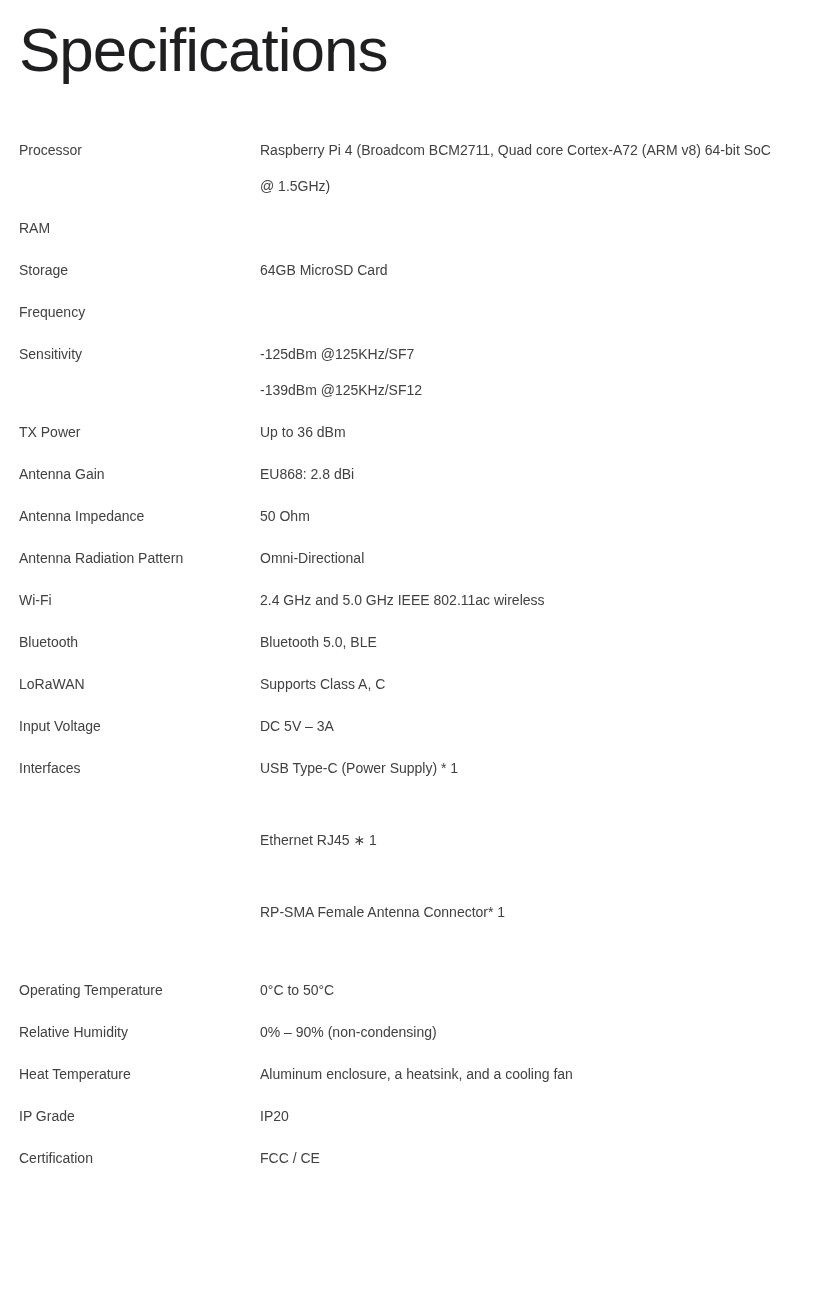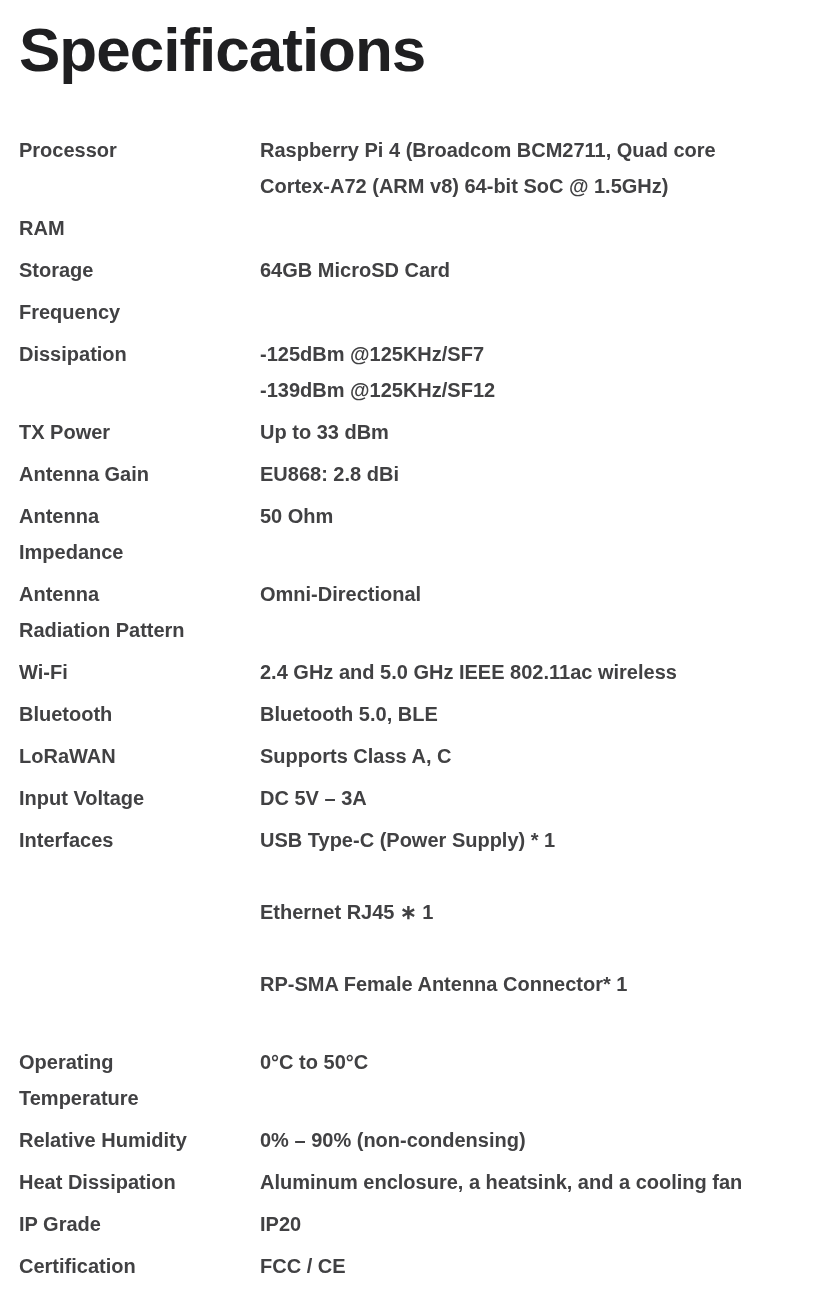--- a/index.html
+++ b/index.html
@@ -20,34 +20,33 @@
     color: var(--body-color);
     overflow: hidden;
   }
   .page {
     padding: 0 19px;
   }
   .page-title {
     margin: 14px 0 0 0;
     font-size: 62px;
     line-height: 72px;
-    font-weight: 700;
+    font-weight: 400;
     letter-spacing: -1px;
     color: var(--title-color);
   }
   .spec-table {
     margin-top: 46px;
   }
   .spec-row {
     display: grid;
     grid-template-columns: 241px 520px;
     margin-bottom: 6px;
-    font-size: 20px;
+    font-size: 14px;
     line-height: 36px;
-    font-weight: bold;
   }
   .spec-label {
     padding-right: 20px;
   }
   .spec-label .label-text {
     display: block;
     max-width: 172px;
   }
   .spec-value {
     white-space: pre-line;
@@ -81,31 +80,31 @@
   </div>
 
   <div class="spec-row">
     <div class="spec-label">
       <span class="label-text">Frequency</span>
     </div>
   </div>
 
   <div class="spec-row">
     <div class="spec-label">
-      <span class="label-text">Dissipation</span>
+      <span class="label-text">Sensitivity</span>
     </div>
     <div class="spec-value">-125dBm @125KHz/SF7
 -139dBm @125KHz/SF12</div>
   </div>
 
   <div class="spec-row">
     <div class="spec-label">
       <span class="label-text">TX Power</span>
     </div>
-    <div class="spec-value">Up to 33 dBm</div>
+    <div class="spec-value">Up to 36 dBm</div>
   </div>
 
   <div class="spec-row">
     <div class="spec-label">
       <span class="label-text">Antenna Gain</span>
     </div>
     <div class="spec-value">EU868: 2.8 dBi</div>
   </div>
 
   <div class="spec-row">
@@ -171,21 +170,21 @@
 
   <div class="spec-row">
     <div class="spec-label">
       <span class="label-text">Relative Humidity</span>
     </div>
     <div class="spec-value">0% – 90% (non-condensing)</div>
   </div>
 
   <div class="spec-row">
     <div class="spec-label">
-      <span class="label-text">Heat Dissipation</span>
+      <span class="label-text">Heat Temperature</span>
     </div>
     <div class="spec-value">Aluminum enclosure, a heatsink, and a cooling fan</div>
   </div>
 
   <div class="spec-row">
     <div class="spec-label">
       <span class="label-text">IP Grade</span>
     </div>
     <div class="spec-value">IP20</div>
   </div>

